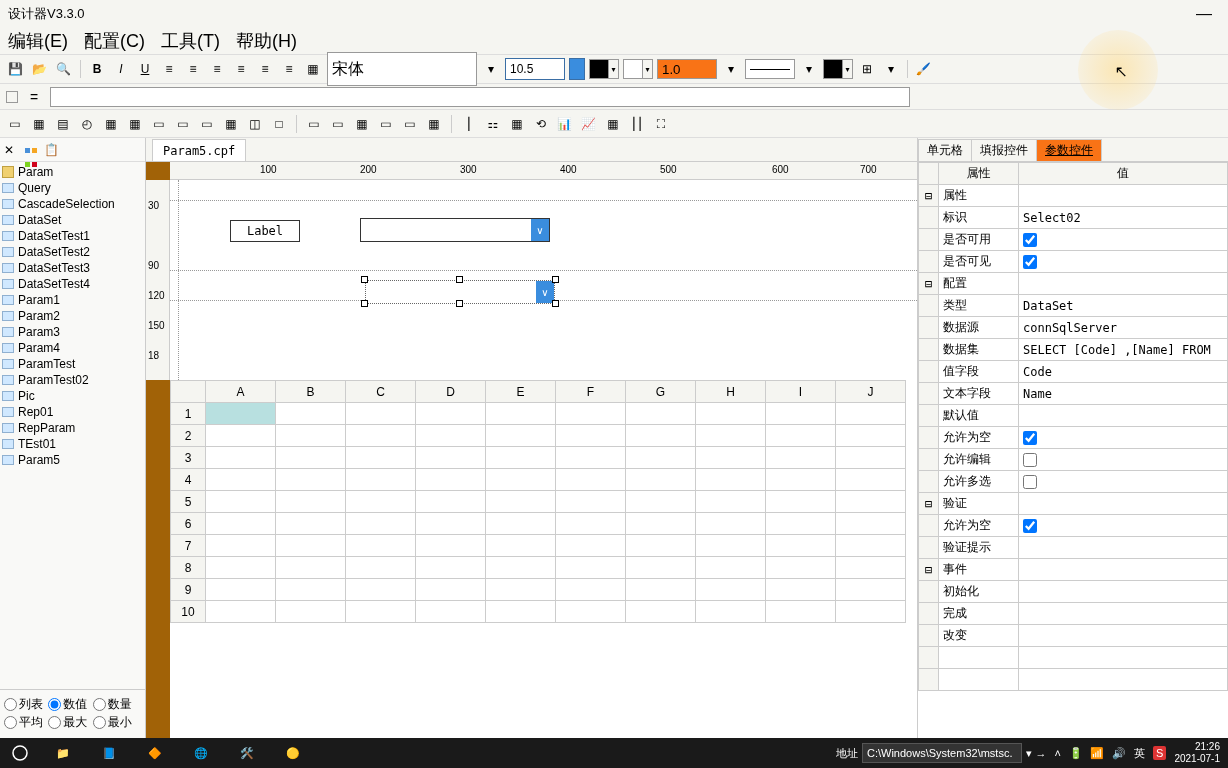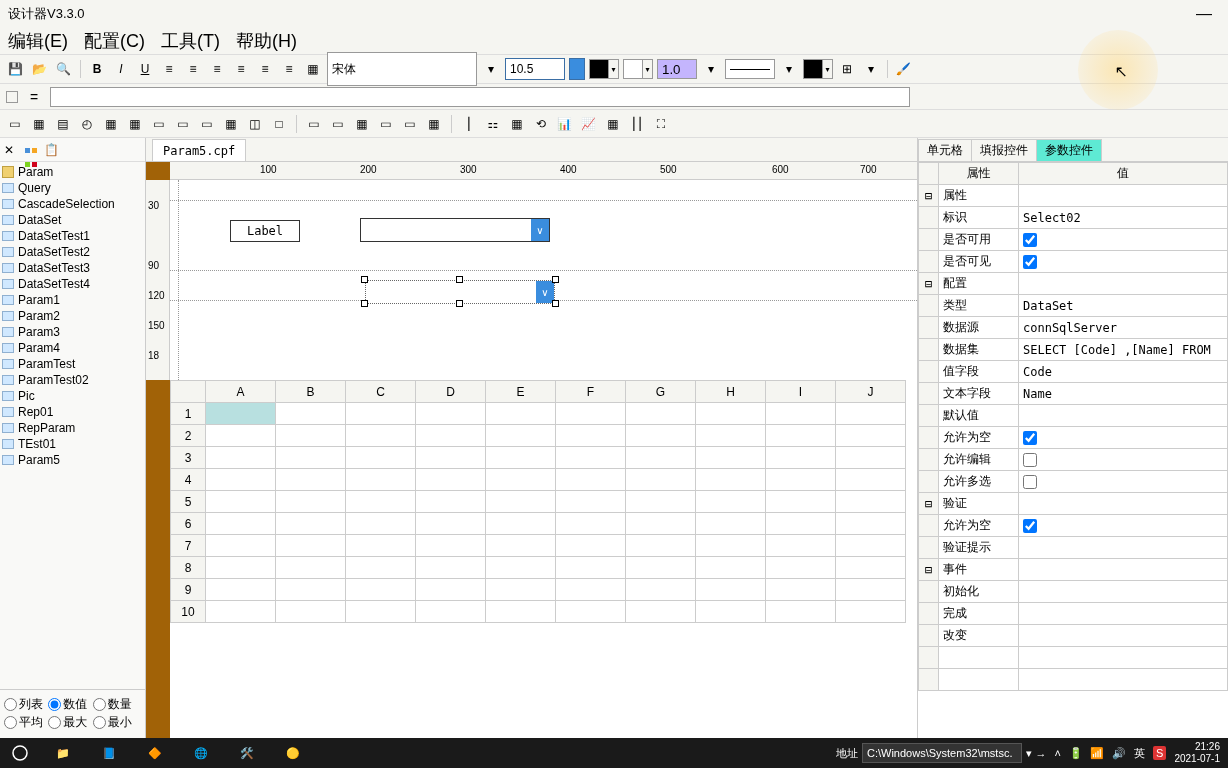--- a/index.html
+++ b/index.html
@@ -5,27 +5,27 @@
 * { box-sizing: border-box; margin: 0; padding: 0; font-family: "Microsoft YaHei", SimSun, Arial, sans-serif; }
 body { width: 1228px; height: 768px; background: #f5f5f1; font-size: 12px; overflow: hidden; position: relative; }
 .titlebar { height: 28px; display: flex; align-items: center; padding: 0 8px; background: #f5f5f1; }
 .titlebar .title { flex: 1; font-size: 13px; }
 .titlebar .min { font-size: 16px; padding: 0 8px; }
 .menubar { height: 26px; display: flex; align-items: center; padding: 0 8px; gap: 16px; background: #f5f5f1; }
 .menubar span { font-size: 18px; cursor: pointer; }
 .toolbar1 { height: 30px; display: flex; align-items: center; padding: 0 6px; gap: 4px; background: #f5f5f1; border-top: 1px solid #ddd; border-bottom: 1px solid #ddd; }
 .tb-btn { width: 20px; height: 20px; display: flex; align-items: center; justify-content: center; cursor: pointer; }
 .tb-sep { width: 1px; height: 18px; background: #ccc; margin: 0 2px; }
-.font-select { width: 150px; height: 34px; border: 1px solid #999; background: #fff; padding: 8px 4px; font-size: 12px; }
+.font-select { width: 150px; height: 34px; border: 1px solid #999; background: #fff; padding: 8px 4px; font-size: 16px; }
 .size-select { width: 60px; height: 22px; border: 1px solid #3a6ea5; background: #fff; padding: 0 4px; font-size: 12px; }
 .size-dd { width: 16px; height: 22px; background: #3a8dde; border: 1px solid #3a6ea5; }
 .color-btn { width: 30px; height: 20px; border: 1px solid #999; display: flex; }
 .color-fill { flex: 1; }
 .color-dd { width: 10px; border-left: 1px solid #999; display: flex; align-items: center; justify-content: center; font-size: 8px; }
-.line-select { width: 40px; height: 20px; border: 1px solid #999; background: #c4b5fd; padding: 0 4px; }
+.line-select { width: 60px; height: 20px; border: 1px solid #999; background: #f97316; padding: 0 4px; }
 .line-style { width: 50px; height: 20px; border: 1px solid #999; background: #fff; display: flex; align-items: center; justify-content: center; }
 .formula-bar { height: 26px; display: flex; align-items: center; padding: 0 6px; gap: 6px; border-bottom: 1px solid #ddd; }
 .formula-bar .eq { font-size: 14px; width: 20px; text-align: center; }
 .formula-bar input { flex: 1; max-width: 860px; height: 20px; border: 1px solid #999; padding: 0 4px; background: #fff; }
 .toolbar2 { height: 28px; display: flex; align-items: center; padding: 0 6px; gap: 6px; border-bottom: 1px solid #ddd; }
 .tb2-icon { width: 18px; height: 18px; display: flex; align-items: center; justify-content: center; cursor: pointer; }
 .main { display: flex; height: 600px; }
 .left-panel { width: 146px; border-right: 1px solid #ccc; background: #f9f9f7; display: flex; flex-direction: column; }
 .lp-header { height: 24px; display: flex; align-items: center; gap: 6px; padding: 0 4px; border-bottom: 1px solid #ddd; }
 .lp-icon { width: 14px; height: 14px; }
@@ -52,21 +52,21 @@
 .grid-area { position: absolute; top: 218px; left: 24px; right: 0; bottom: 0; background: #fff; overflow: auto; }
 table.grid { border-collapse: collapse; }
 table.grid td, table.grid th { border: 1px solid #ccc; height: 22px; min-width: 35px; font-size: 12px; font-family: Arial; text-align: center; font-weight: normal; background: #f5f5f1; }
 table.grid td.cell { background: #fff; width: 70px; }
 table.grid td.rh { background: #f5f5f1; width: 35px; }
 table.grid th.ch { background: #f5f5f1; width: 70px; }
 table.grid td.sel { background: #b8e0e0; }
 .right-panel { width: 310px; background: #fff; display: flex; flex-direction: column; }
 .rp-tabs { height: 24px; display: flex; align-items: flex-end; border-bottom: 1px solid #ccc; background: #f5f5f1; }
 .rp-tab { height: 22px; padding: 0 8px; display: flex; align-items: center; border: 1px solid #ccc; border-bottom: none; font-size: 12px; background: #f5f5f1; cursor: pointer; margin-right: -1px; }
-.rp-tab.active { background: #5eead4; }
+.rp-tab.active { background: #f97316; text-decoration: underline; }
 .prop-table { width: 100%; border-collapse: collapse; }
 .prop-table th { background: #f5f5f1; border: 1px solid #ccc; height: 22px; font-size: 12px; font-weight: normal; }
 .prop-table td { border: 1px solid #ccc; height: 22px; font-size: 12px; padding: 0 4px; font-family: SimSun, monospace; }
 .prop-table td.key { width: 80px; }
 .prop-table td.exp { width: 20px; text-align: center; background: #f5f5f1; cursor: pointer; font-family: monospace; }
 .prop-table td.group { font-weight: normal; }
 .checkbox-cell { display: flex; align-items: center; }
 .checkbox-cell input { width: 14px; height: 14px; }
 .highlight-circle { position: absolute; top: 30px; right: 70px; width: 80px; height: 80px; border-radius: 50%; background: radial-gradient(circle, rgba(255,220,140,0.6), rgba(255,220,140,0)); pointer-events: none; z-index: 100; }
 .cursor-arrow { position: absolute; top: 62px; right: 100px; font-size: 16px; z-index: 101; pointer-events: none; }

